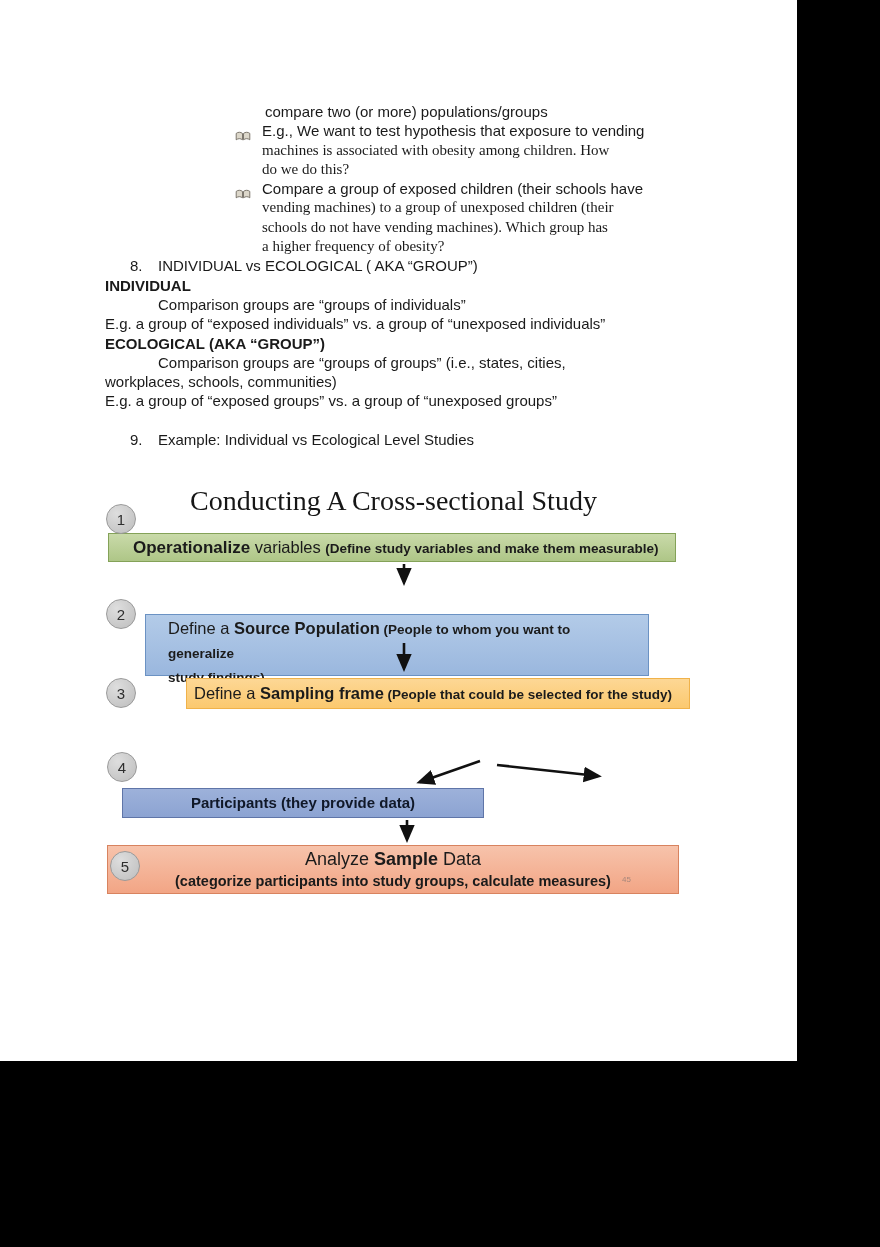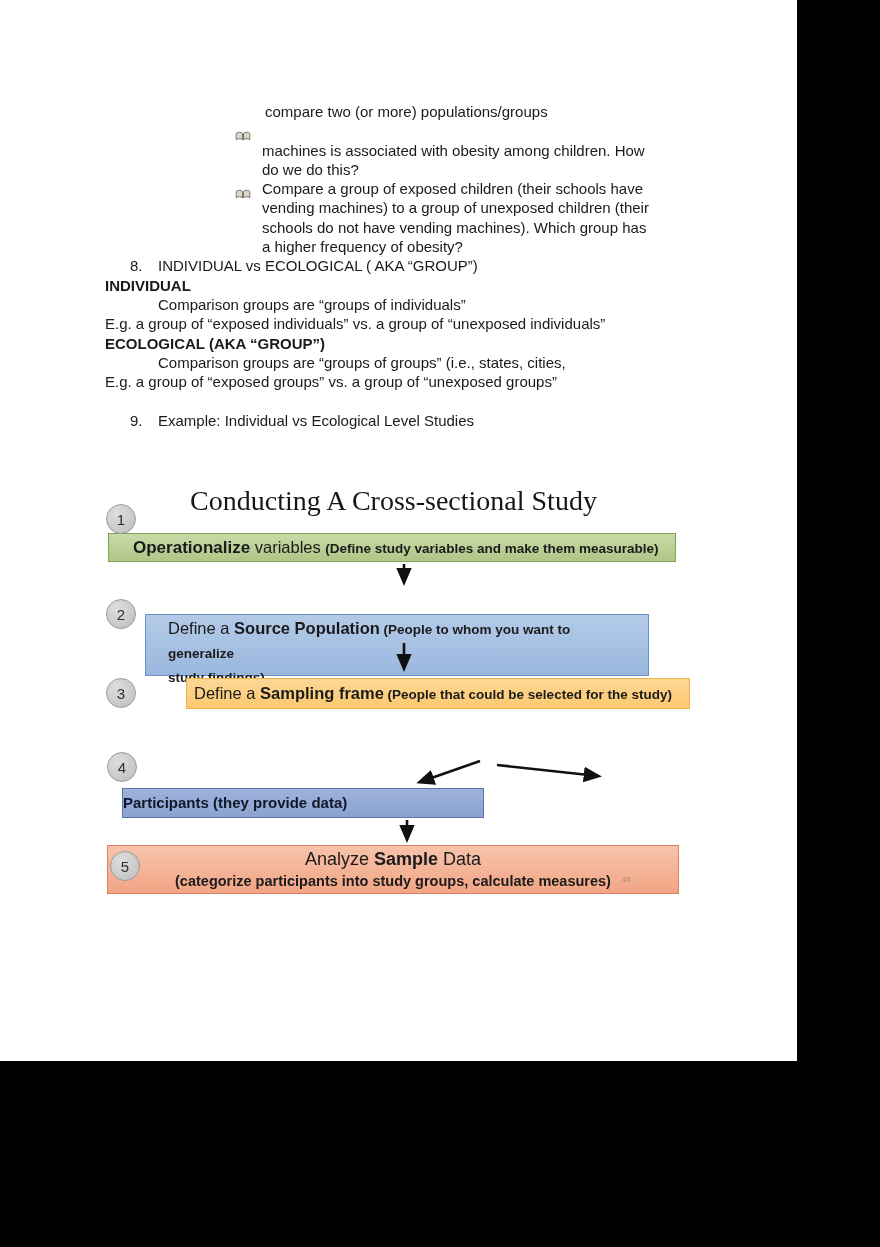--- a/index.html
+++ b/index.html
@@ -7,21 +7,21 @@
   body { background: var(--background, #000); font-family:"Liberation Sans", sans-serif; }
   .stage { position:relative; width:880px; height:1247px; overflow:hidden; background: var(--background, #000); }
   .paper { position:absolute; left:0; top:0; width:797px; height:1061px; background: var(--page-color, #fff); }
 
   
   .bodytext { position:absolute; left:105px; top:102px; width:600px;
               font-size:15px; line-height:19.3px; color:#1a1a1a; }
   .bl { position:relative; min-height:19.3px; white-space:nowrap; }
   .l-first { padding-left:160px; }
   .l-bullet { padding-left:157px; }
-  .l-cont  { padding-left:157px; }
+  .l-cont  { padding-left:157px;font-family:Liberation Serif, serif; }
   .l-num   { padding-left:25px; }
   .l-num .num { display:inline-block; width:28px; }
   .l-ind   { padding-left:53px; }
   .l-h     { font-weight:bold; }
   .l-blank { height:17px; }
   .book { position:absolute; left:130px; top:5px; width:16px; height:10px; }
 
   
   .dg-title { position:absolute; left:106px; top:485px; width:575px; text-align:center;
               font-family:"Liberation Serif", serif; font-size:28px; color:#161616; }
@@ -48,21 +48,21 @@
           border:1.5px solid var(--step2-border,#6b92c3);
           padding:2px 22px; line-height:23px; }
   .bar3 { left:145px; top:678px; width:504px; height:31px;
           background:linear-gradient(180deg,#fdd795, var(--step3-fill,#fbc96f));
           border:1.5px solid var(--step3-border,#f0b24a);
           line-height:28px; padding-left:7px; white-space:nowrap;margin-left:41px; }
   .step4-label { position:absolute; left:148px; top:739px; font-size:18px; color:#1b1b1b; white-space:nowrap; }
   .p-box { position:absolute; left:122px; top:788px; width:362px; height:30px; z-index:1;
            background:linear-gradient(180deg,#9db1da, var(--participants-fill,#8ca3d2));
            border:1.5px solid var(--participants-border,#5f75a8);
-           color:#101828; font-weight:700; font-size:15px; text-align:left; line-height:27px; }
+           color:#101828; font-weight:700; font-size:15px; text-align:center; line-height:27px; }
   .np-box { position:absolute; left:498px; top:780px; width:178px; height:46px; z-index:1;
             background:linear-gradient(180deg,#91a3d0, var(--non-participants-fill,#8094c7));
             border:1.5px solid var(--non-participants-border,#55688f);
             color:#101828; font-weight:700; font-size:15px; line-height:20px; padding:2px 6px; }
   .bar5 { left:107px; top:845px; width:572px; height:49px; text-align:center;
           background:linear-gradient(180deg,#f7c3ab, var(--step5-fill,#f2a585));
           border:1.5px solid var(--step5-border,#d8835f); padding-top:2px; }
   .bar5 .line1 { font-size:18px; line-height:23px; }
   .bar5 .line2 { font-size:14.5px; font-weight:700; line-height:20px; }
   .slide-num { position:absolute; left:622px; top:875px; font-size:8px; color:#8d7a74; opacity:.75; z-index:2; }
@@ -77,20 +77,21 @@
     <div class="bodytext">
       <div class="bl l-first">compare two (or more) populations/groups</div>
 
       <div class="bl l-bullet">
         <span class="book">
           <svg width="16" height="10" viewBox="0 0 16 10">
             <path d="M1.2 2.4 C3.1 0.9 5.6 0.9 7.5 2.4 L7.5 8.8 C5.6 7.3 3.1 7.3 1.2 8.8 Z" fill="#dcd7ca" stroke="#6f6a60" stroke-width="0.9"></path>
             <path d="M14.8 2.4 C12.9 0.9 10.4 0.9 8.5 2.4 L8.5 8.8 C10.4 7.3 12.9 7.3 14.8 8.8 Z" fill="#dcd7ca" stroke="#6f6a60" stroke-width="0.9"></path>
           </svg>
         </span>
+        <span>E.g., We want to test hypothesis that exposure to vending</span>
       </div>
       <div class="bl l-cont">machines is associated with obesity among children. How</div>
       <div class="bl l-cont">do we do this?</div>
 
       <div class="bl l-bullet">
         <span class="book">
           <svg width="16" height="10" viewBox="0 0 16 10">
             <path d="M1.2 2.4 C3.1 0.9 5.6 0.9 7.5 2.4 L7.5 8.8 C5.6 7.3 3.1 7.3 1.2 8.8 Z" fill="#dcd7ca" stroke="#6f6a60" stroke-width="0.9"></path>
             <path d="M14.8 2.4 C12.9 0.9 10.4 0.9 8.5 2.4 L8.5 8.8 C10.4 7.3 12.9 7.3 14.8 8.8 Z" fill="#dcd7ca" stroke="#6f6a60" stroke-width="0.9"></path>
           </svg>
@@ -104,20 +105,21 @@
       <div class="bl l-num">
         <span class="num">8.</span><span>INDIVIDUAL vs ECOLOGICAL ( AKA “GROUP”)</span>
       </div>
 
       <div class="bl l-h">INDIVIDUAL</div>
       <div class="bl l-ind">Comparison groups are “groups of individuals”</div>
       <div class="bl">E.g. a group of “exposed individuals” vs. a group of “unexposed individuals”</div>
 
       <div class="bl l-h">ECOLOGICAL (AKA “GROUP”)</div>
       <div class="bl l-ind">Comparison groups are “groups of groups” (i.e., states, cities,</div>
+      <div class="bl">workplaces, schools, communities)</div>
       <div class="bl">E.g. a group of “exposed groups” vs. a group of “unexposed groups”</div>
 
       <div class="bl l-blank"></div>
 
       <div class="bl l-num">
         <span class="num">9.</span><span>Example: Individual vs Ecological Level Studies</span>
       </div>
     </div>
 
     <div class="dg-title">Conducting A Cross-sectional Study</div>

